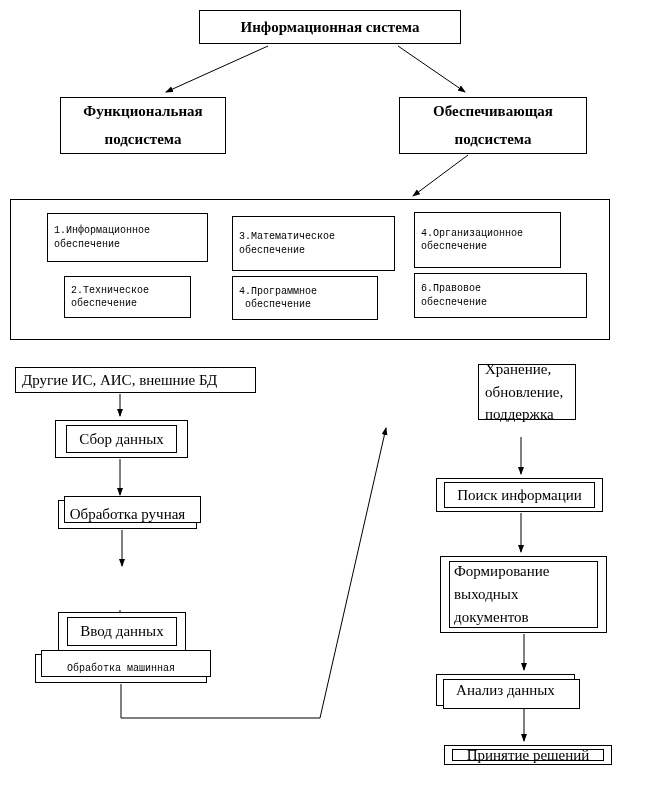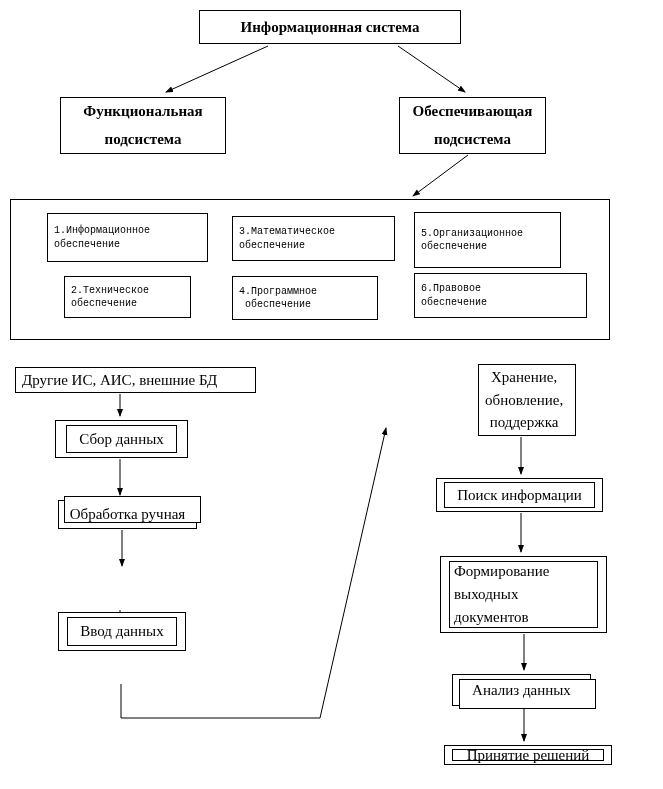--- a/index.html
+++ b/index.html
@@ -77,54 +77,55 @@
     <line x1="521" y1="513" x2="521" y2="552" stroke="#000" stroke-width="1" marker-end="url(#arr)"></line>
     <line x1="524" y1="634" x2="524" y2="670" stroke="#000" stroke-width="1" marker-end="url(#arr)"></line>
     <line x1="524" y1="707" x2="524" y2="741" stroke="#000" stroke-width="1" marker-end="url(#arr)"></line>
   </svg>
 
   <div class="box bold" style="left:199px; top:10px; width:262px; height:34px;">Информационная система</div>
 
   <div class="box bold subsystem" style="left:60px; top:97px; width:166px; height:57px;">Функциональная
 подсистема</div>
 
-  <div class="box bold subsystem" style="left:399px; top:97px; width:147px; height:57px;">Обеспечивающая
+  <div class="box bold subsystem" style="left:399px; top:97px; width:188px; height:57px;">Обеспечивающая
 подсистема</div>
 
   <div class="box group" style="left:10px; top:199px; width:600px; height:141px;"></div>
 
   <div class="box small left-align pad6" style="left:47px; top:213px; width:161px; height:49px;">1.Информационное
 обеспечение</div>
-  <div class="box small left-align pad6" style="left:232px; top:216px; width:163px; height:45px;">3.Математическое
+  <div class="box small left-align pad6" style="left:232px; top:216px; width:163px; height:55px;">3.Математическое
 обеспечение</div>
-  <div class="box small left-align pad6" style="left:414px; top:212px; width:147px; height:56px;">5.Организационное
+  <div class="box small left-align pad6" style="left:414px; top:212px; width:147px; height:56px;">4.Организационное
 обеспечение</div>
   <div class="box small left-align pad6" style="left:64px; top:276px; width:127px; height:42px;">2.Техническое
 обеспечение</div>
   <div class="box small left-align pad6" style="left:232px; top:276px; width:146px; height:44px;text-align:center;">4.Программное
 обеспечение</div>
   <div class="box small left-align pad6" style="left:414px; top:273px; width:173px; height:45px;">6.Правовое
 обеспечение</div>
 
   <div class="box double double-wide" style="left:55px; top:420px; width:133px; height:38px;">Сбор данных</div>
 
   <div class="box left-align pad6" style="left:15px; top:367px; width:241px; height:26px;">Другие ИС, АИС, внешние БД</div>
 
   <div class="box stack" style="left:58px; top:500px; width:139px; height:29px;">Обработка ручная</div>
 
   <div class="box double" style="left:58px; top:570px; width:128px; height:39px;margin-top:42px;">Ввод данных</div>
 
+  <div class="box small stack" style="left:35px; top:654px; width:172px; height:29px;">Обработка машинная</div>
 
-  <div class="box left-align pad6 storage-box" style="left:478px; top:364px; width:98px; height:72px;text-align:center;">Хранение,
+  <div class="box left-align pad6 storage-box" style="left:478px; top:364px; width:98px; height:56px;">Хранение,
 обновление,
 поддержка</div>
 
   <div class="box double double-tight" style="left:436px; top:478px; width:167px; height:34px;">Поиск информации</div>
 
   <div class="box double left-align pad13 docs-box" style="left:440px; top:556px; width:167px; height:77px;">Формирование
 выходных
 документов</div>
 
-  <div class="box stack stack-rd" style="left:452px; top:674px; width:139px; height:32px;">Анализ данных</div>
+  <div class="box stack stack-rd" style="left:436px; top:674px; width:139px; height:32px;">Анализ данных</div>
 
   <div class="box double double-tight" style="left:444px; top:745px; width:168px; height:20px;">Принятие решений</div>
 
 </div>
 
 </body></html>

